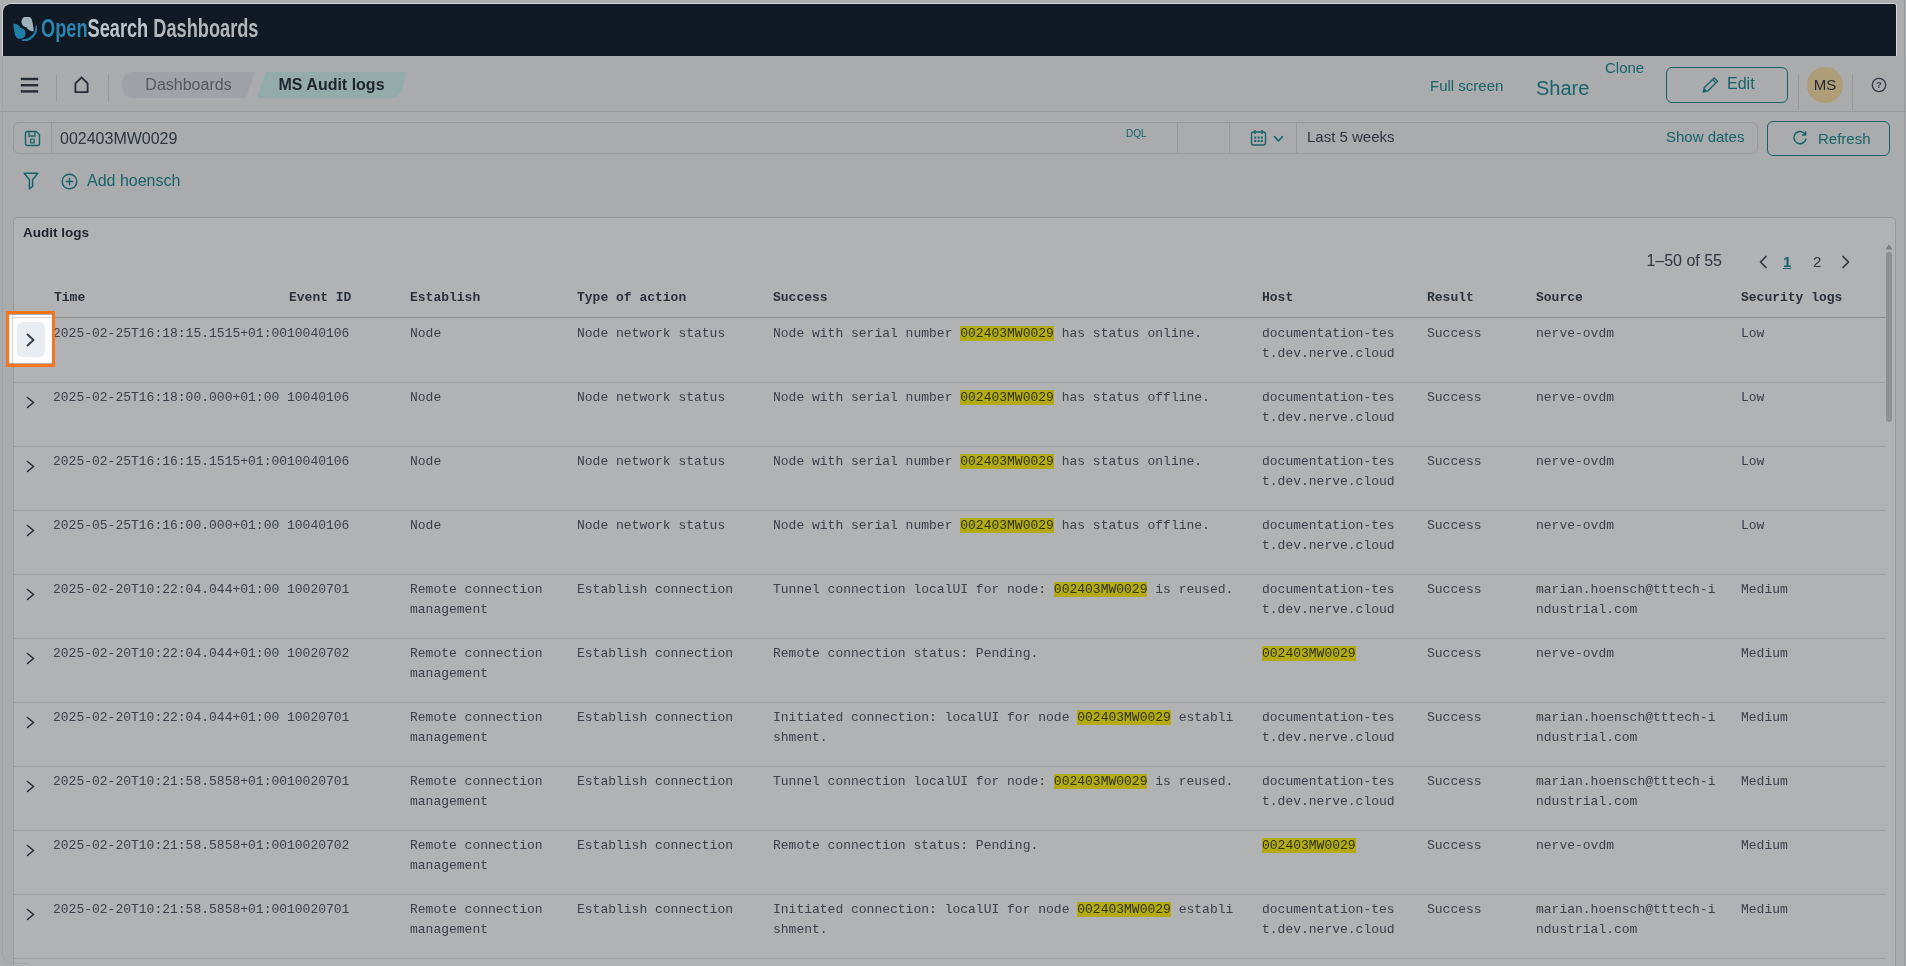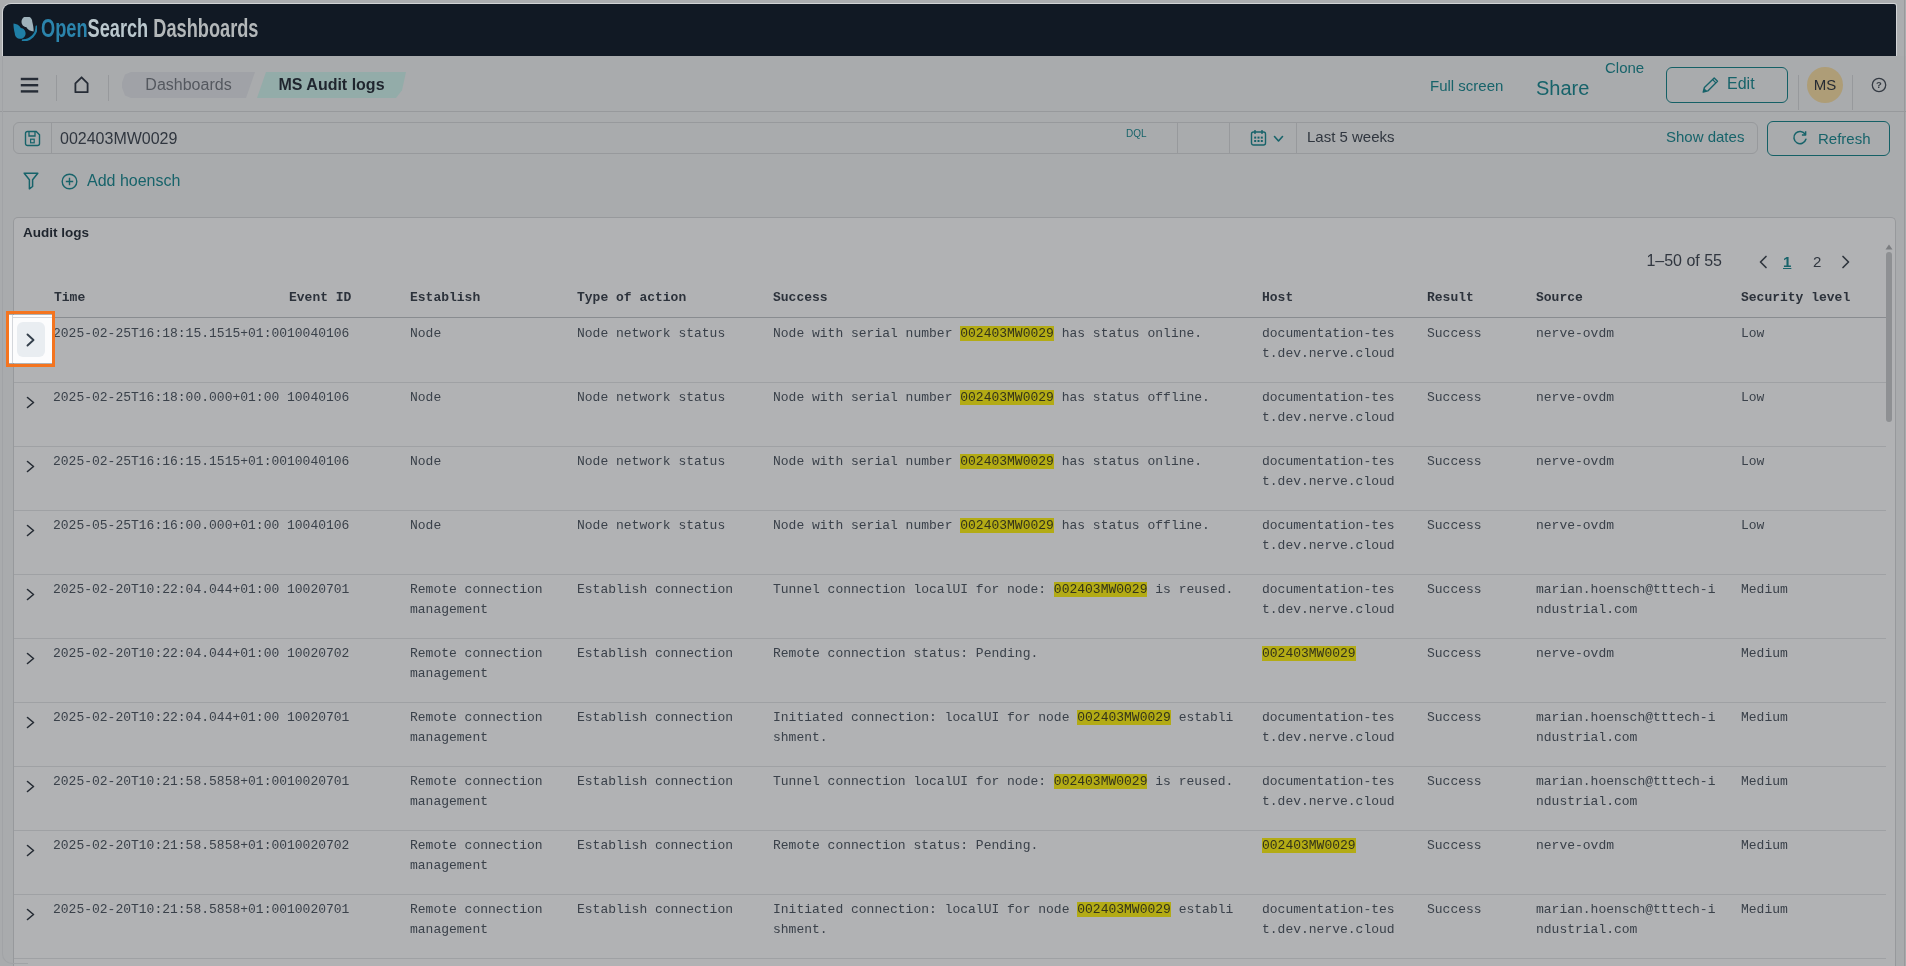--- a/index.html
+++ b/index.html
@@ -109,21 +109,21 @@
 <path d="M2 1.5 L7.5 7 L2 12.5" fill="none" stroke="#30363f" stroke-width="1.7" stroke-linecap="round" stroke-linejoin="round"></path>
   </svg>
 <div class="abs mb" style="left:54px;top:290px">Time</div>
 <div class="abs mb" style="left:289px;top:290px">Event ID</div>
 <div class="abs mb" style="left:410px;top:290px">Establish</div>
 <div class="abs mb" style="left:577px;top:290px">Type of action</div>
 <div class="abs mb" style="left:773px;top:290px">Success</div>
 <div class="abs mb" style="left:1262px;top:290px">Host</div>
 <div class="abs mb" style="left:1427px;top:290px">Result</div>
 <div class="abs mb" style="left:1536px;top:290px">Source</div>
-<div class="abs mb" style="left:1741px;top:290px">Security level</div>
+<div class="abs mb" style="left:1741px;top:290px">Security logs</div>
 <div class="abs" style="left:14px;top:317px;width:1872px;height:1px;background:#898c90"></div>
 <svg class="abs" style="left:26px;top:332px" width="9" height="13" viewBox="0 0 9 13">
 <path d="M1.5 1.5 L7.5 6.5 L1.5 11.5" fill="none" stroke="#262c34" stroke-width="1.6" stroke-linecap="round" stroke-linejoin="round"></path>
   </svg>
 <div class="abs m" style="left:53px;top:324px;line-height:20px">2025-02-25T16:18:15.1515+01:00</div>
 <div class="abs m" style="left:287px;top:324px;line-height:20px">10040106</div>
 <div class="abs m" style="left:410px;top:324px;line-height:20px">Node</div>
 <div class="abs m" style="left:577px;top:324px;line-height:20px">Node network status</div>
 <div class="abs m" style="left:773px;top:324px;line-height:20px">Node with serial number <span class="hl">002403MW0029</span> has status online.</div>
 <div class="abs m" style="left:1262px;top:324px;line-height:20px">documentation-tes</div>

